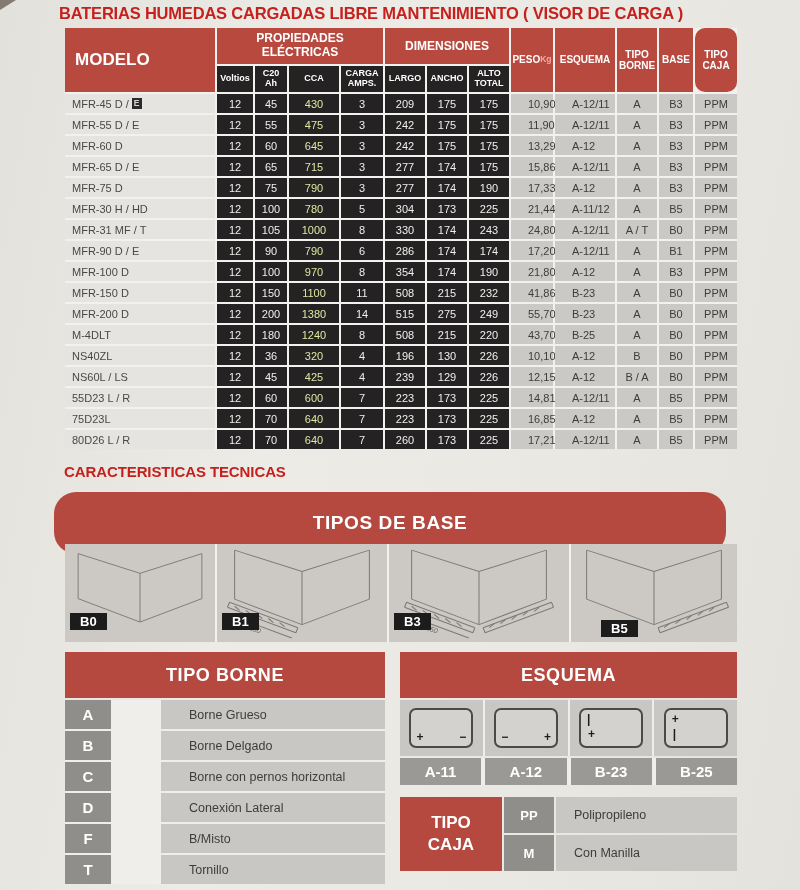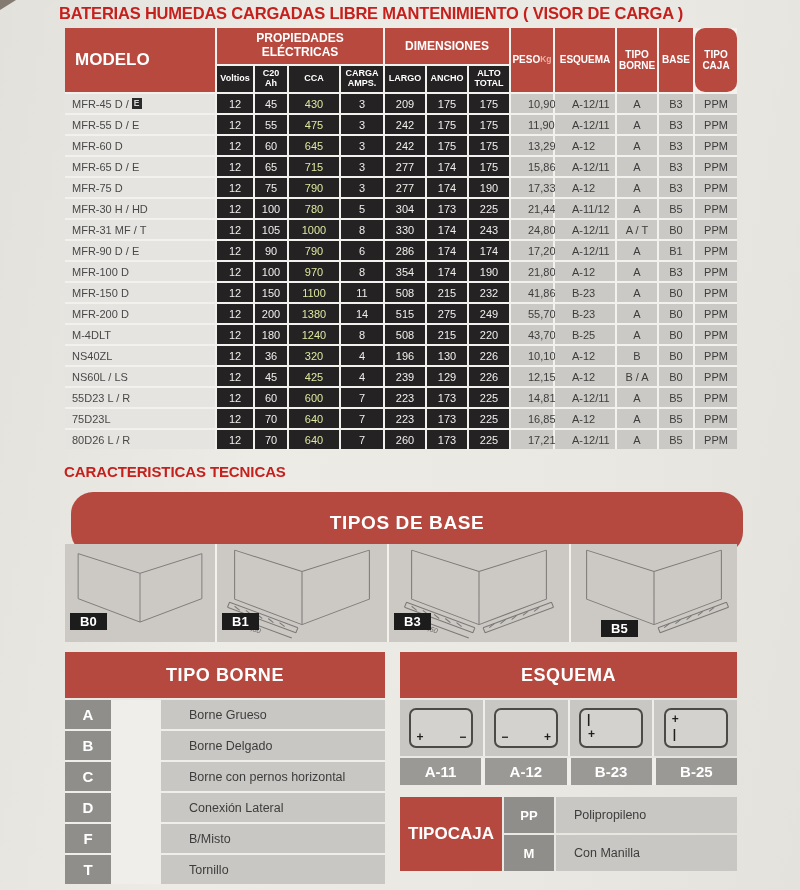--- a/index.html
+++ b/index.html
@@ -40,21 +40,21 @@
   .c-cca{color:#dde8a0;}
   .c-gray{background:#cbc9c5;color:#3d3d3d;}
   .c-gray.l{padding-left:17px;}
   .c-gray.c{justify-content:center;}
   .boxed{display:inline-block;background:#2b2b2b;color:#d6d6d6;font-size:8.5px;line-height:11px;
     padding:0 2px;margin-left:3px;font-weight:bold;}
 
   
   .banner{background:#b5493f;color:#fff;font-weight:bold;display:flex;align-items:center;
     justify-content:center;letter-spacing:.6px;}
-  #base-banner{position:absolute;left:71px;top:492px;width:672px;height:62px;font-size:19px;border-radius:22px;}
+  #base-banner{position:absolute;left:54px;top:492px;width:672px;height:62px;font-size:19px;border-radius:22px;}
   #borne-banner{position:absolute;left:65px;top:652px;width:320px;height:46px;font-size:18px;}
   #esq-banner{position:absolute;left:400px;top:652px;width:337px;height:46px;font-size:18px;}
 
   
   #base-strip{position:absolute;left:65px;top:544px;width:672px;height:98px;display:grid;
     grid-template-columns:150px 170px 180px 166px;gap:2px;background:#f3f1ed;}
   .bpanel{background:#ccc9c4;position:relative;}
   .bpanel svg{position:absolute;inset:0;width:100%;height:100%;}
   .ln{stroke:#7b7977;fill:none;stroke-width:1;}
   .dimt{font-size:7px;fill:#6a6a68;font-style:italic;}
@@ -78,21 +78,21 @@
   .pos-bl{left:5px;bottom:3px;}.pos-br{right:5px;bottom:3px;}
   .pos-tl{left:6px;top:3px;}.pos-ml{left:7px;top:18px;}
   #esq-labels{position:absolute;left:400px;top:758px;width:337px;height:27px;display:grid;
     grid-template-columns:repeat(4,1fr);gap:4px;background:#efeeea;}
   .elabel{background:#9b9996;color:#fff;font-weight:bold;font-size:15px;display:flex;
     align-items:center;justify-content:center;}
 
   
   #caja{position:absolute;left:400px;top:797px;width:337px;height:74px;display:flex;gap:2px;}
   .caja-title{width:102px;background:#b5493f;color:#fff;font-weight:bold;font-size:17px;display:flex;
-    flex-direction:row;align-items:center;justify-content:center;line-height:1.3;}
+    flex-direction:column;align-items:center;justify-content:center;line-height:1.3;}
   .caja-codes{width:50px;display:flex;flex-direction:column;gap:2px;}
   .caja-code{flex:1;background:#8f8e8b;color:#fff;font-weight:bold;font-size:13px;display:flex;
     align-items:center;justify-content:center;}
   .caja-descs{flex:1;display:flex;flex-direction:column;gap:2px;}
   .caja-desc{flex:1;background:#c9c7c3;color:#3d3d3d;font-size:12.5px;display:flex;
     align-items:center;padding-left:18px;}
 </style>
 </head>
 <body>
 

